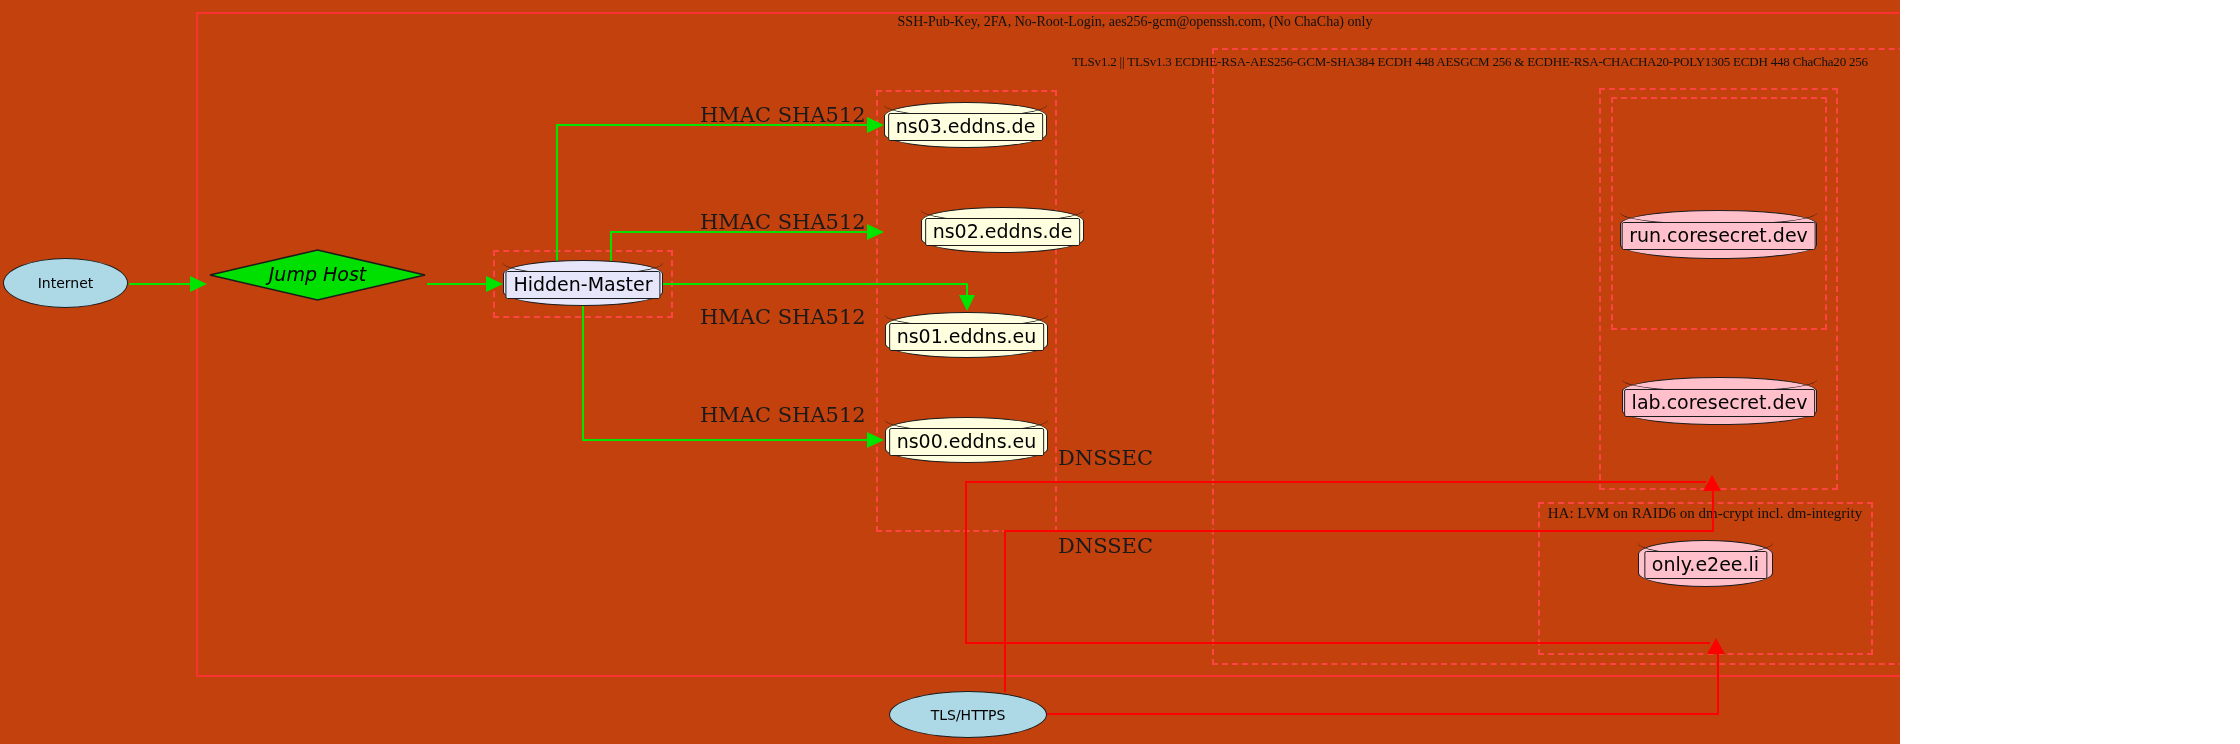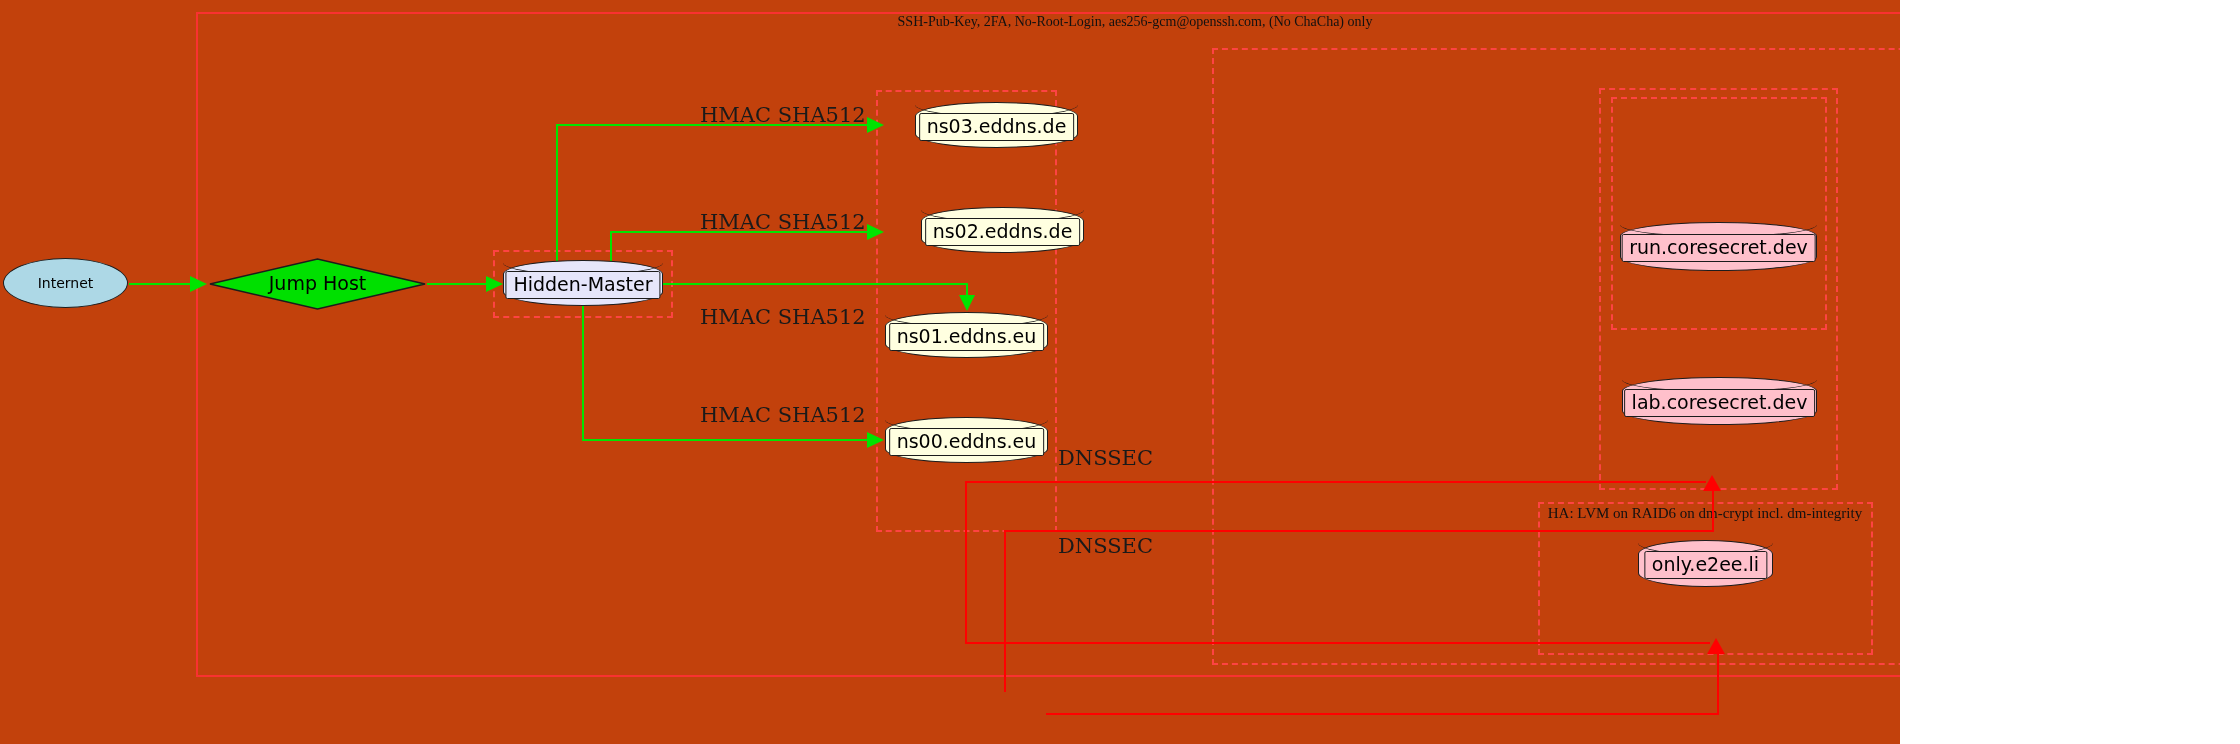--- a/index.html
+++ b/index.html
@@ -47,20 +47,21 @@
 
   <div class="box solidbox" style="left:196px;top:12px;width:2036px;height:665px;"></div>
   <div class="box dashbox" style="left:1212px;top:48px;width:1011px;height:617px;"></div>
   <div class="box dashbox" style="left:1599px;top:88px;width:239px;height:402px;"></div>
   <div class="box dashbox" style="left:1611px;top:97px;width:216px;height:233px;"></div>
   <div class="box dashbox" style="left:1538px;top:502px;width:335px;height:153px;"></div>
   <div class="box dashbox" style="left:876px;top:90px;width:181px;height:442px;"></div>
   <div class="box dashbox" style="left:493px;top:250px;width:180px;height:68px;"></div>
 
   <div class="clabel" style="left:1135px;top:14px;font-size:14px;">SSH-Pub-Key, 2FA, No-Root-Login, aes256-gcm@openssh.com, (No ChaCha) only</div>
+  <div class="clabel" style="left:1470px;top:54px;font-size:13px;letter-spacing:-0.2px;">TLSv1.2 || TLSv1.3 ECDHE-RSA-AES256-GCM-SHA384 ECDH 448 AESGCM 256 &amp; ECDHE-RSA-CHACHA20-POLY1305 ECDH 448 ChaCha20 256</div>
   <div class="clabel" style="left:1705px;top:505px;font-size:15px;">HA: LVM on RAID6 on dm-crypt incl. dm-integrity</div>
 
   <div class="hl green" style="left:129px;top:283px;width:62px;"></div>
   <div class="ar g" style="left:190px;top:276px;"></div>
 
   <div class="hl green" style="left:427px;top:283px;width:60px;"></div>
   <div class="ar g" style="left:486px;top:276px;"></div>
 
   <div class="vl green" style="left:556px;top:125px;height:136px;"></div>
   <div class="hl green" style="left:556px;top:124px;width:312px;"></div>
@@ -93,48 +94,51 @@
   <div class="elabel" style="left:700px;top:210px;">HMAC SHA512</div>
   <div class="elabel" style="left:700px;top:305px;">HMAC SHA512</div>
   <div class="elabel" style="left:700px;top:403px;">HMAC SHA512</div>
   <div class="elabel" style="left:1058px;top:446px;">DNSSEC</div>
   <div class="elabel" style="left:1058px;top:534px;">DNSSEC</div>
 
   <div class="ell" style="left:3px;top:258px;width:125px;height:50px;background:#add8e6;">
     <span>Internet</span>
   </div>
 
-  <div class="diamond" style="left:208px;top:258px;width:219px;height:52px;">
+  <div class="diamond" style="left:208px;top:249px;width:219px;height:52px;font-style:italic;">
     <svg width="219" height="52" viewBox="0 0 219 52">
       <polygon points="2,26 109.5,1 217,26 109.5,51" fill="#00e000" stroke="#1c1c1c" stroke-width="1.6"></polygon>
     </svg>
     <span class="dlabel">Jump Host</span>
   </div>
 
   <div class="cyl" style="left:503px;top:260px;width:160px;height:46px;--f:#e6e6fa;background:#e6e6fa;">
     <span class="nlabel">Hidden-Master</span>
   </div>
 
-  <div class="cyl" style="left:915px;top:102px;width:163px;height:46px;--f:#ffffe0;background:#ffffe0;">
+  <div class="cyl" style="left:884px;top:102px;width:163px;height:46px;--f:#ffffe0;background:#ffffe0;">
     <span class="nlabel">ns03.eddns.de</span>
   </div>
   <div class="cyl" style="left:921px;top:207px;width:163px;height:46px;--f:#ffffe0;background:#ffffe0;">
     <span class="nlabel">ns02.eddns.de</span>
   </div>
   <div class="cyl" style="left:885px;top:312px;width:163px;height:46px;--f:#ffffe0;background:#ffffe0;">
     <span class="nlabel">ns01.eddns.eu</span>
   </div>
   <div class="cyl" style="left:885px;top:417px;width:163px;height:46px;--f:#ffffe0;background:#ffffe0;">
     <span class="nlabel">ns00.eddns.eu</span>
   </div>
 
-  <div class="cyl" style="left:1620px;top:222px;width:197px;height:49px;--f:#ffc0cb;background:#ffc0cb;">
+  <div class="cyl" style="left:1620px;top:210px;width:197px;height:49px;--f:#ffc0cb;background:#ffc0cb;">
     <span class="nlabel">run.coresecret.dev</span>
   </div>
   <div class="cyl" style="left:1622px;top:377px;width:195px;height:48px;--f:#ffc0cb;background:#ffc0cb;">
     <span class="nlabel">lab.coresecret.dev</span>
   </div>
   <div class="cyl" style="left:1638px;top:540px;width:135px;height:47px;--f:#ffc0cb;background:#ffc0cb;">
     <span class="nlabel">only.e2ee.li</span>
   </div>
 
+  <div class="ell" style="left:889px;top:691px;width:158px;height:47px;background:#add8e6;">
+    <span>TLS/HTTPS</span>
+  </div>
 
 </div>
 
 </body></html>

